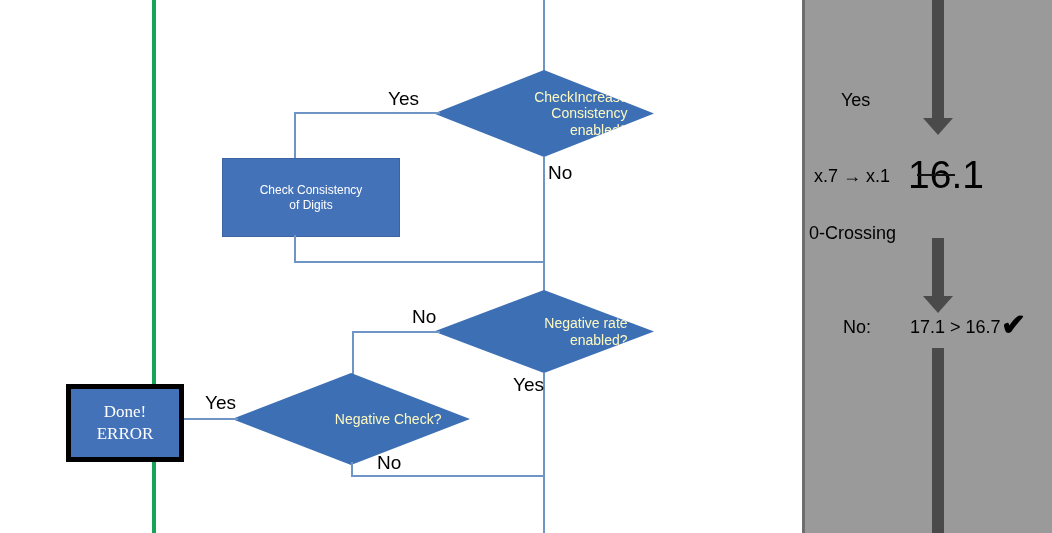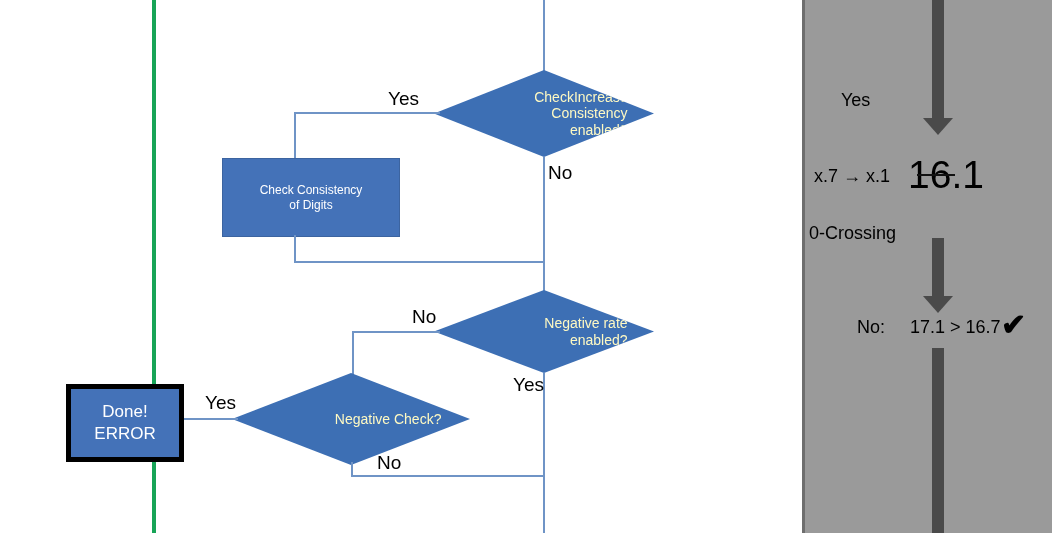--- a/index.html
+++ b/index.html
@@ -173,39 +173,39 @@
     <div class="dtext">Negative Check?</div>
   </div>
 
   <div class="conn-h" style="left:174px; top:418px; width:64px;"></div>
   <div class="edgelabel" style="left:205px; top:393px;">Yes</div>
 
   <div class="conn-v" style="left:351px; top:462px; height:14px;"></div>
   <div class="conn-h" style="left:351px; top:475px; width:193px;"></div>
   <div class="edgelabel" style="left:377px; top:453px;">No</div>
 
-  <div class="termbox" style="left:66px; top:384px; width:108px; height:68px; font-size:17px;">Done!
+  <div class="termbox" style="left:66px; top:384px; width:108px; height:68px; font-size:17px;font-family:Liberation Serif, serif;">Done!
 ERROR</div>
 
   <div id="right-panel" style="left:802px; top:0px; width:250px; height:533px;">
 
     <div class="arrow-shaft" style="left:127px; top:0px; width:12px; height:120px;"></div>
     <div class="arrow-head" style="left:118px; top:118px;"></div>
 
     <div class="panel-text panel-small" style="left:36px; top:91px;">Yes</div>
 
     <div class="panel-text panel-small" style="left:9px; top:167px;text-align:center;">x.7 → x.1</div>
     <div class="panel-text panel-small" style="left:4px; top:192px;margin-top:32px;">0-Crossing</div>
 
     <div class="panel-text panel-big" style="left:103px; top:155px;">16.1</div>
     <div class="strike" style="left:112px; top:174px; width:38px;"></div>
 
     <div class="arrow-shaft" style="left:127px; top:238px; width:12px; height:60px;"></div>
     <div class="arrow-head" style="left:118px; top:296px;"></div>
 
-    <div class="panel-text panel-small" style="left:52px; top:318px;">No:</div>
+    <div class="panel-text panel-small" style="left:38px; top:318px;">No:</div>
     <div class="panel-text panel-small" style="left:105px; top:318px;">17.1 &gt; 16.7</div>
     <div class="checkmark" style="left:196px; top:310px;">✔</div>
 
     <div class="arrow-shaft" style="left:127px; top:348px; width:12px; height:185px;"></div>
   </div>
 
 </div>
 
 </body></html>

